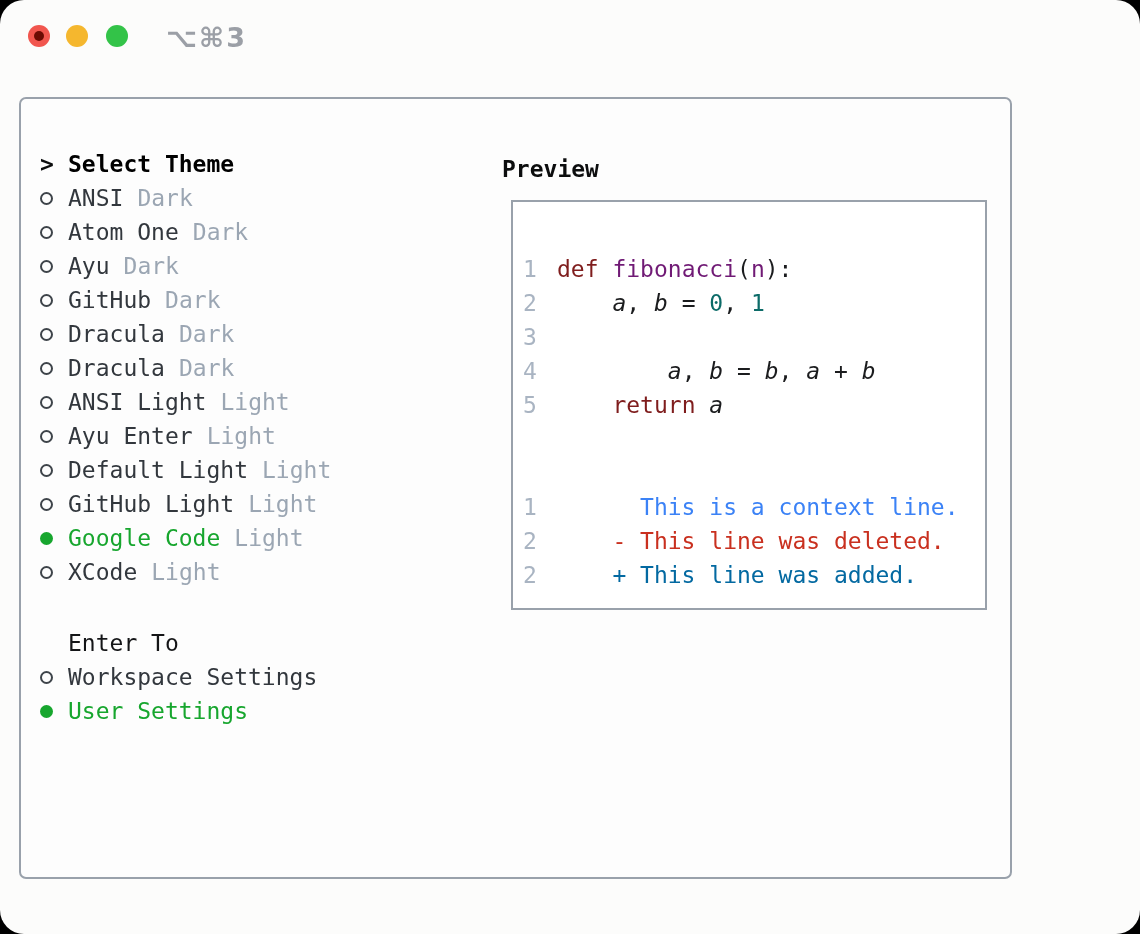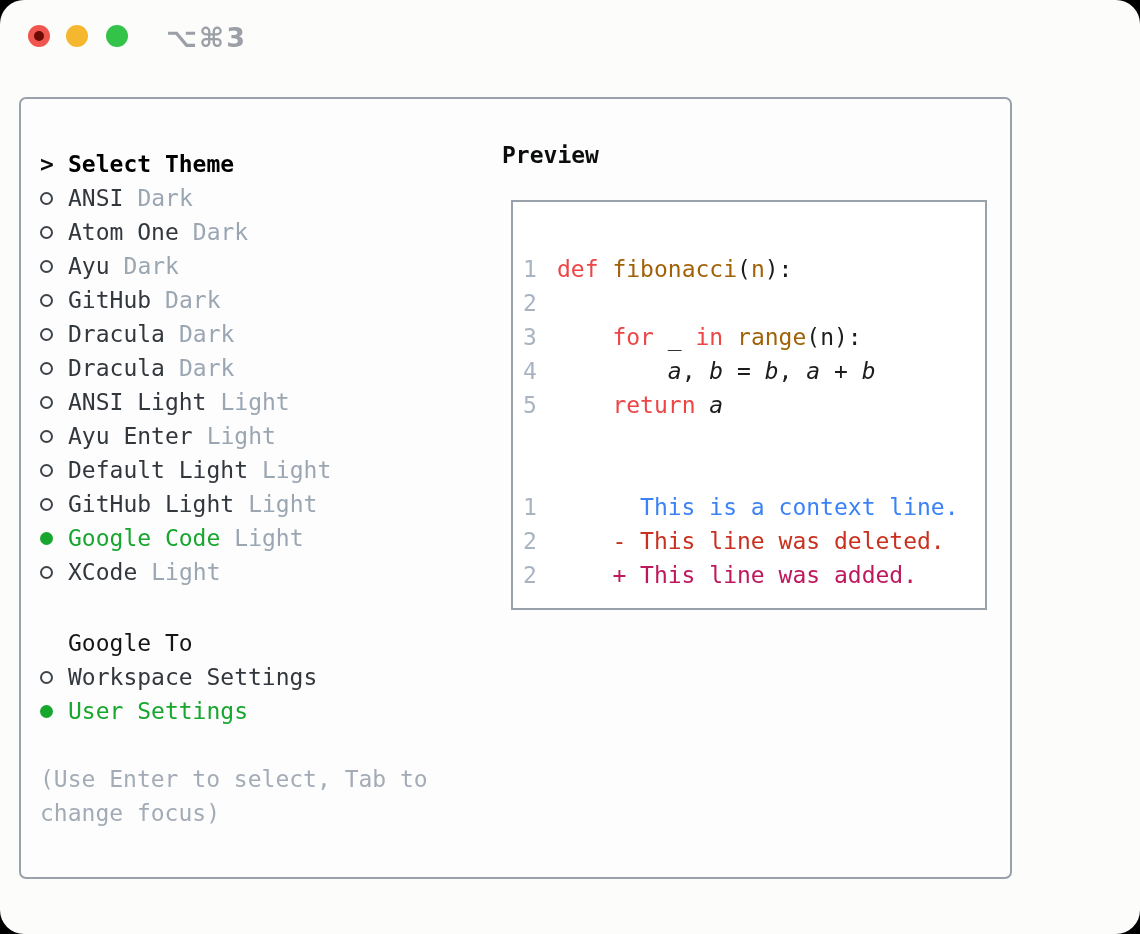--- a/index.html
+++ b/index.html
@@ -35,39 +35,39 @@
   .dot-off{border:2px solid #3e444a;}
   .dot-on{background:#17a62e;}
   .iname{color:#32373d;}
   .iname.sel{color:#17a62e;}
   .variant{color:#9ba6b3;margin-left:14px;}
   .apply-block{margin-top:37px;}
   .apply-title{color:#141517;padding-left:28px;}
   .hint{margin-top:34px;width:412px;line-height:34px;color:#a3abb6;}
   
   .preview-title{
-    position:absolute;left:481px;top:43px;font-size:23px;font-weight:bold;color:#0c0d0e;
+    position:absolute;left:481px;top:57px;font-size:23px;font-weight:bold;color:#0c0d0e;
   }
   .preview-box{
     position:absolute;left:490px;top:101px;width:476px;height:410px;
     border:2px solid #99a1ab;background:#fff;box-sizing:border-box;
     padding:50px 0 0 10px;overflow:hidden;
   }
   .cline{display:flex;height:34px;font-size:23px;line-height:34px;white-space:pre;}
   .lineno{width:34px;flex:0 0 34px;color:#a9b4c2;}
   .ccontent{white-space:pre;}
   .code-gap{height:68px;}
-  .tok-kw{color:#ef4444;}
-  .tok-fn{color:#a16207;}
+  .tok-kw{color:#7f1d1d;}
+  .tok-fn{color:#701a75;}
   .tok-num{color:#0c6b68;}
   .tok-pln{color:#1b1c1e;}
   .tok-var{color:#1b1c1e;font-style:italic;}
   .tok-ctx{color:#3b82f6;}
   .tok-del{color:#c9301f;}
-  .tok-add{color:#be185d;text-align:center;}
+  .tok-add{color:#0369a1;text-align:center;}
 </style>
 </head>
 <body>
 
 <div class="window">
 
   <div class="titlebar">
     <div class="tl-dot tl-red">
         <div class="inner"></div>
       </div>
@@ -92,37 +92,36 @@
           <div class="row"><span class="marker"><span class="dot dot-off"></span></span><span class="iname">Dracula</span><span class="variant">Dark</span></div>
           <div class="row"><span class="marker"><span class="dot dot-off"></span></span><span class="iname">ANSI Light</span><span class="variant">Light</span></div>
           <div class="row"><span class="marker"><span class="dot dot-off"></span></span><span class="iname">Ayu Enter</span><span class="variant">Light</span></div>
           <div class="row"><span class="marker"><span class="dot dot-off"></span></span><span class="iname">Default Light</span><span class="variant">Light</span></div>
           <div class="row"><span class="marker"><span class="dot dot-off"></span></span><span class="iname">GitHub Light</span><span class="variant">Light</span></div>
           <div class="row"><span class="marker"><span class="dot dot-on"></span></span><span class="iname sel">Google Code</span><span class="variant">Light</span></div>
           <div class="row"><span class="marker"><span class="dot dot-off"></span></span><span class="iname">XCode</span><span class="variant">Light</span></div>
         </div>
 
       <div class="apply-block">
-        <div class="row apply-title">Google To</div>
+        <div class="row apply-title">Enter To</div>
         <div id="apply-list">
             <div class="row"><span class="marker"><span class="dot dot-off"></span></span><span class="iname">Workspace Settings</span></div>
             <div class="row"><span class="marker"><span class="dot dot-on"></span></span><span class="iname sel">User Settings</span></div>
           </div>
       </div>
 
-      <div class="hint">(Use Enter to select, Tab to change focus)</div>
     </div>
 
     <div class="preview-title">Preview</div>
 
     <div class="preview-box">
       <div id="code-block">
           <div class="cline"><span class="lineno">1</span><span class="ccontent"><span class="tok-kw">def</span><span class="tok-pln"> </span><span class="tok-fn">fibonacci</span><span class="tok-pln">(</span><span class="tok-fn">n</span><span class="tok-pln">):</span></span></div>
-          <div class="cline"><span class="lineno">2</span></div>
-          <div class="cline"><span class="lineno">3</span><span class="ccontent"><span class="tok-pln">    </span><span class="tok-kw">for</span><span class="tok-pln"> _ </span><span class="tok-kw">in</span><span class="tok-pln"> </span><span class="tok-fn">range</span><span class="tok-pln">(n):</span></span></div>
+          <div class="cline"><span class="lineno">2</span><span class="ccontent"><span class="tok-pln">    </span><span class="tok-var">a</span><span class="tok-pln">, </span><span class="tok-var">b</span><span class="tok-pln"> = </span><span class="tok-num">0</span><span class="tok-pln">, </span><span class="tok-num">1</span></span></div>
+          <div class="cline"><span class="lineno">3</span></div>
           <div class="cline"><span class="lineno">4</span><span class="ccontent"><span class="tok-pln">        </span><span class="tok-var">a</span><span class="tok-pln">, </span><span class="tok-var">b</span><span class="tok-pln"> = </span><span class="tok-var">b</span><span class="tok-pln">, </span><span class="tok-var">a</span><span class="tok-pln"> + </span><span class="tok-var">b</span></span></div>
           <div class="cline"><span class="lineno">5</span><span class="ccontent"><span class="tok-pln">    </span><span class="tok-kw">return</span><span class="tok-pln"> </span><span class="tok-var">a</span></span></div>
         </div>
       <div class="code-gap"></div>
       <div id="diff-block">
           <div class="cline"><span class="lineno">1</span><span class="ccontent"><span class="tok-ctx">      This is a context line.</span></span></div>
           <div class="cline"><span class="lineno">2</span><span class="ccontent"><span class="tok-del">    - This line was deleted.</span></span></div>
           <div class="cline"><span class="lineno">2</span><span class="ccontent"><span class="tok-add">    + This line was added.</span></span></div>
         </div>
     </div>

